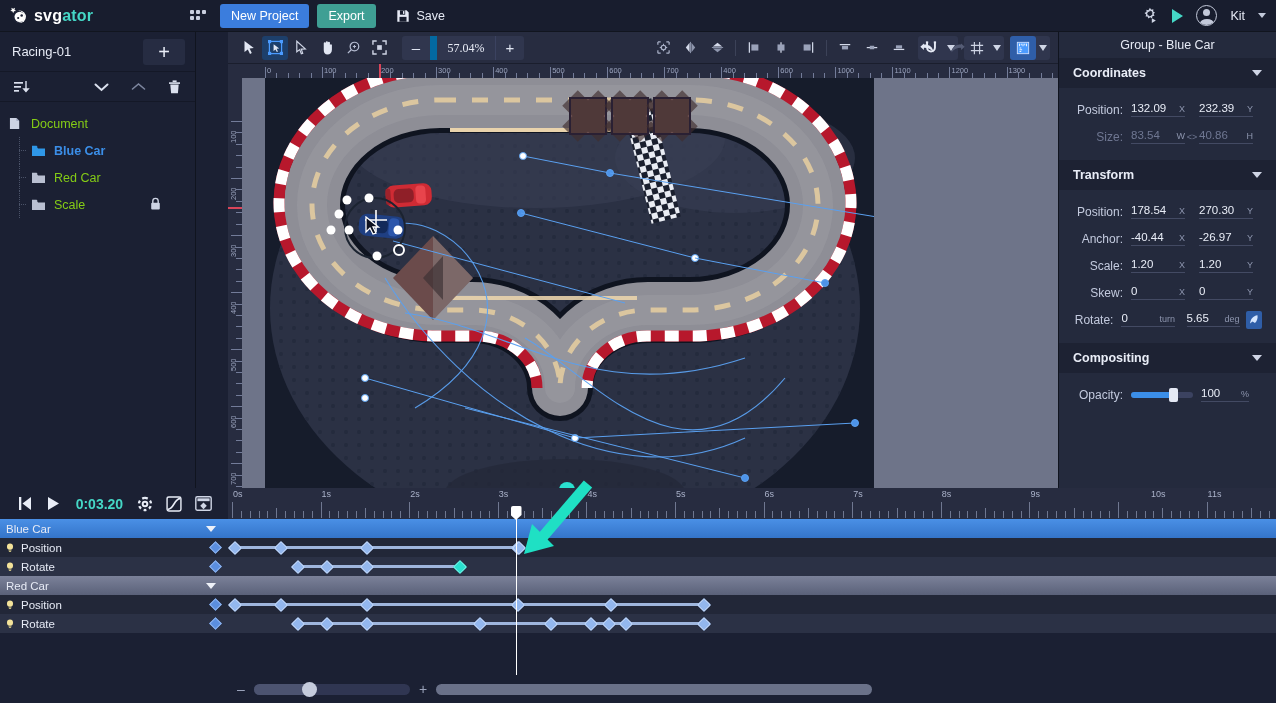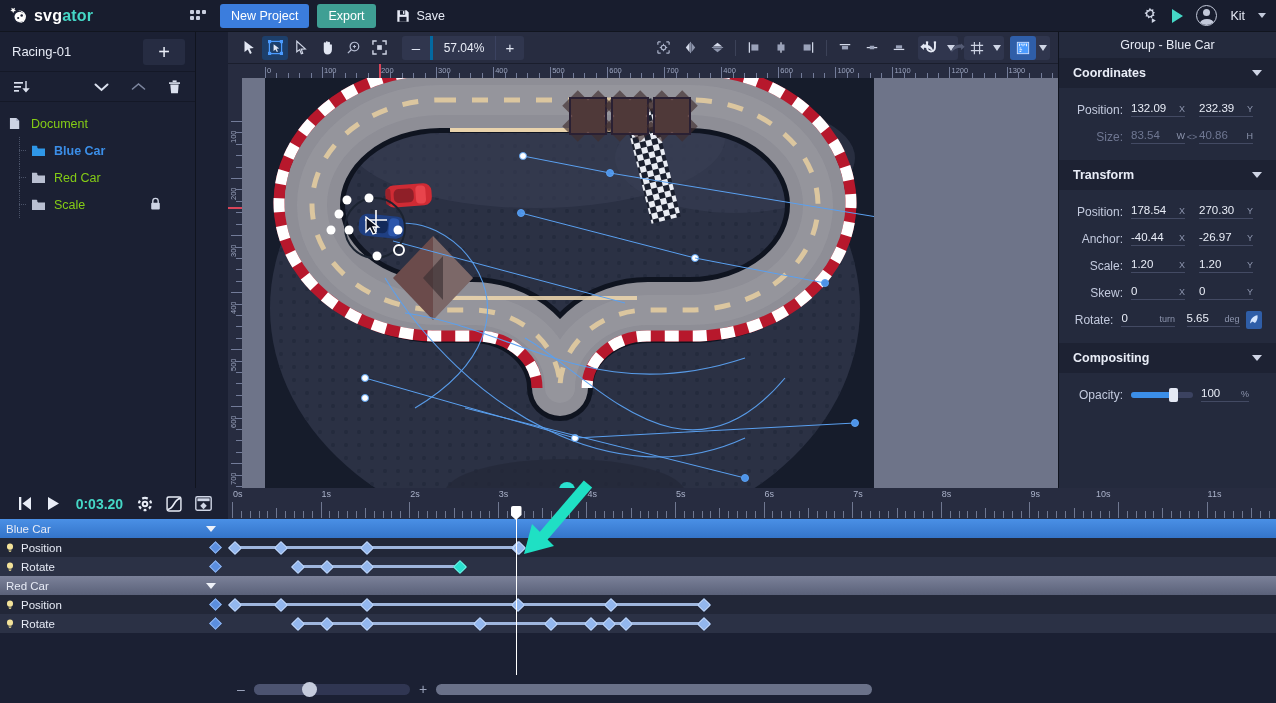--- a/index.html
+++ b/index.html
@@ -90,21 +90,21 @@
   .toolbar { height: 32px; background: #272c40; display: flex; align-items: center;
     padding: 0 8px; border-bottom: 1px solid #1a1e2d; }
   .tb-btn { width: 26px; height: 24px; display: flex; align-items: center; justify-content: center;
     cursor: pointer; border-radius: 3px; flex: none; }
   .tb-btn.active { background: #1d3f6b; }
   .zoom-grp { display: flex; align-items: center; background: #30364e; border-radius: 3px;
     height: 24px; margin-left: 10px; }
   .zoom-grp .zb { width: 28px; height: 24px; display: flex; align-items: center; justify-content: center;
     color: #dfe4f1; font-size: 15px; cursor: pointer; }
   .zoom-val { width: 66px; text-align: center; font-size: 12px; color: #e9edf7;
-    border-left: 3px solid #0369a1; border-right: 1px solid #3b4260; line-height: 24px; }
+    border-left: 7px solid #0369a1; border-right: 1px solid #3b4260; line-height: 24px; font-family: Liberation Serif, serif; }
   .undo-grp { margin-left: auto; display: flex; gap: 4px; }
 
   .tb-right { margin-left: auto; display: flex; align-items: center; gap: 1px; }
   .tb-sep { width: 1px; height: 16px; background: #3c4258; margin: 0 4px; }
   .tb-drop { width: 14px; height: 24px; display: flex; align-items: center; justify-content: center;
     cursor: pointer; }
   .tb-grp { display: flex; align-items: center; background: #30364e; border-radius: 3px; height: 24px;
     margin-left: 5px; }
 
   .rulers { position: absolute; left: 0; top: 32px; right: 0; bottom: 0; }
@@ -1111,21 +1111,21 @@
         <div class="tick" style="left: 801.4px; top: 14px; width: 1px; height: 16px;"></div>
         <div class="tick" style="left: 810.26px; top: 23px; width: 1px; height: 7px;"></div>
         <div class="tick" style="left: 819.12px; top: 23px; width: 1px; height: 7px;"></div>
         <div class="tick" style="left: 827.98px; top: 23px; width: 1px; height: 7px;"></div>
         <div class="tick" style="left: 836.84px; top: 23px; width: 1px; height: 7px;"></div>
         <div class="tick" style="left: 845.7px; top: 20px; width: 1px; height: 10px;"></div>
         <div class="tick" style="left: 854.56px; top: 23px; width: 1px; height: 7px;"></div>
         <div class="tick" style="left: 863.42px; top: 23px; width: 1px; height: 7px;"></div>
         <div class="tick" style="left: 872.28px; top: 23px; width: 1px; height: 7px;"></div>
         <div class="tick" style="left: 881.14px; top: 23px; width: 1px; height: 7px;"></div>
-        <div class="tlabel" style="left: 868px;">10s</div>
+        <div class="tlabel" style="left: 923px;">10s</div>
         <div class="tick" style="left: 890px; top: 14px; width: 1px; height: 16px;"></div>
         <div class="tick" style="left: 898.86px; top: 23px; width: 1px; height: 7px;"></div>
         <div class="tick" style="left: 907.72px; top: 23px; width: 1px; height: 7px;"></div>
         <div class="tick" style="left: 916.58px; top: 23px; width: 1px; height: 7px;"></div>
         <div class="tick" style="left: 925.44px; top: 23px; width: 1px; height: 7px;"></div>
         <div class="tick" style="left: 934.3px; top: 20px; width: 1px; height: 10px;"></div>
         <div class="tick" style="left: 943.16px; top: 23px; width: 1px; height: 7px;"></div>
         <div class="tick" style="left: 952.02px; top: 23px; width: 1px; height: 7px;"></div>
         <div class="tick" style="left: 960.88px; top: 23px; width: 1px; height: 7px;"></div>
         <div class="tick" style="left: 969.74px; top: 23px; width: 1px; height: 7px;"></div>

